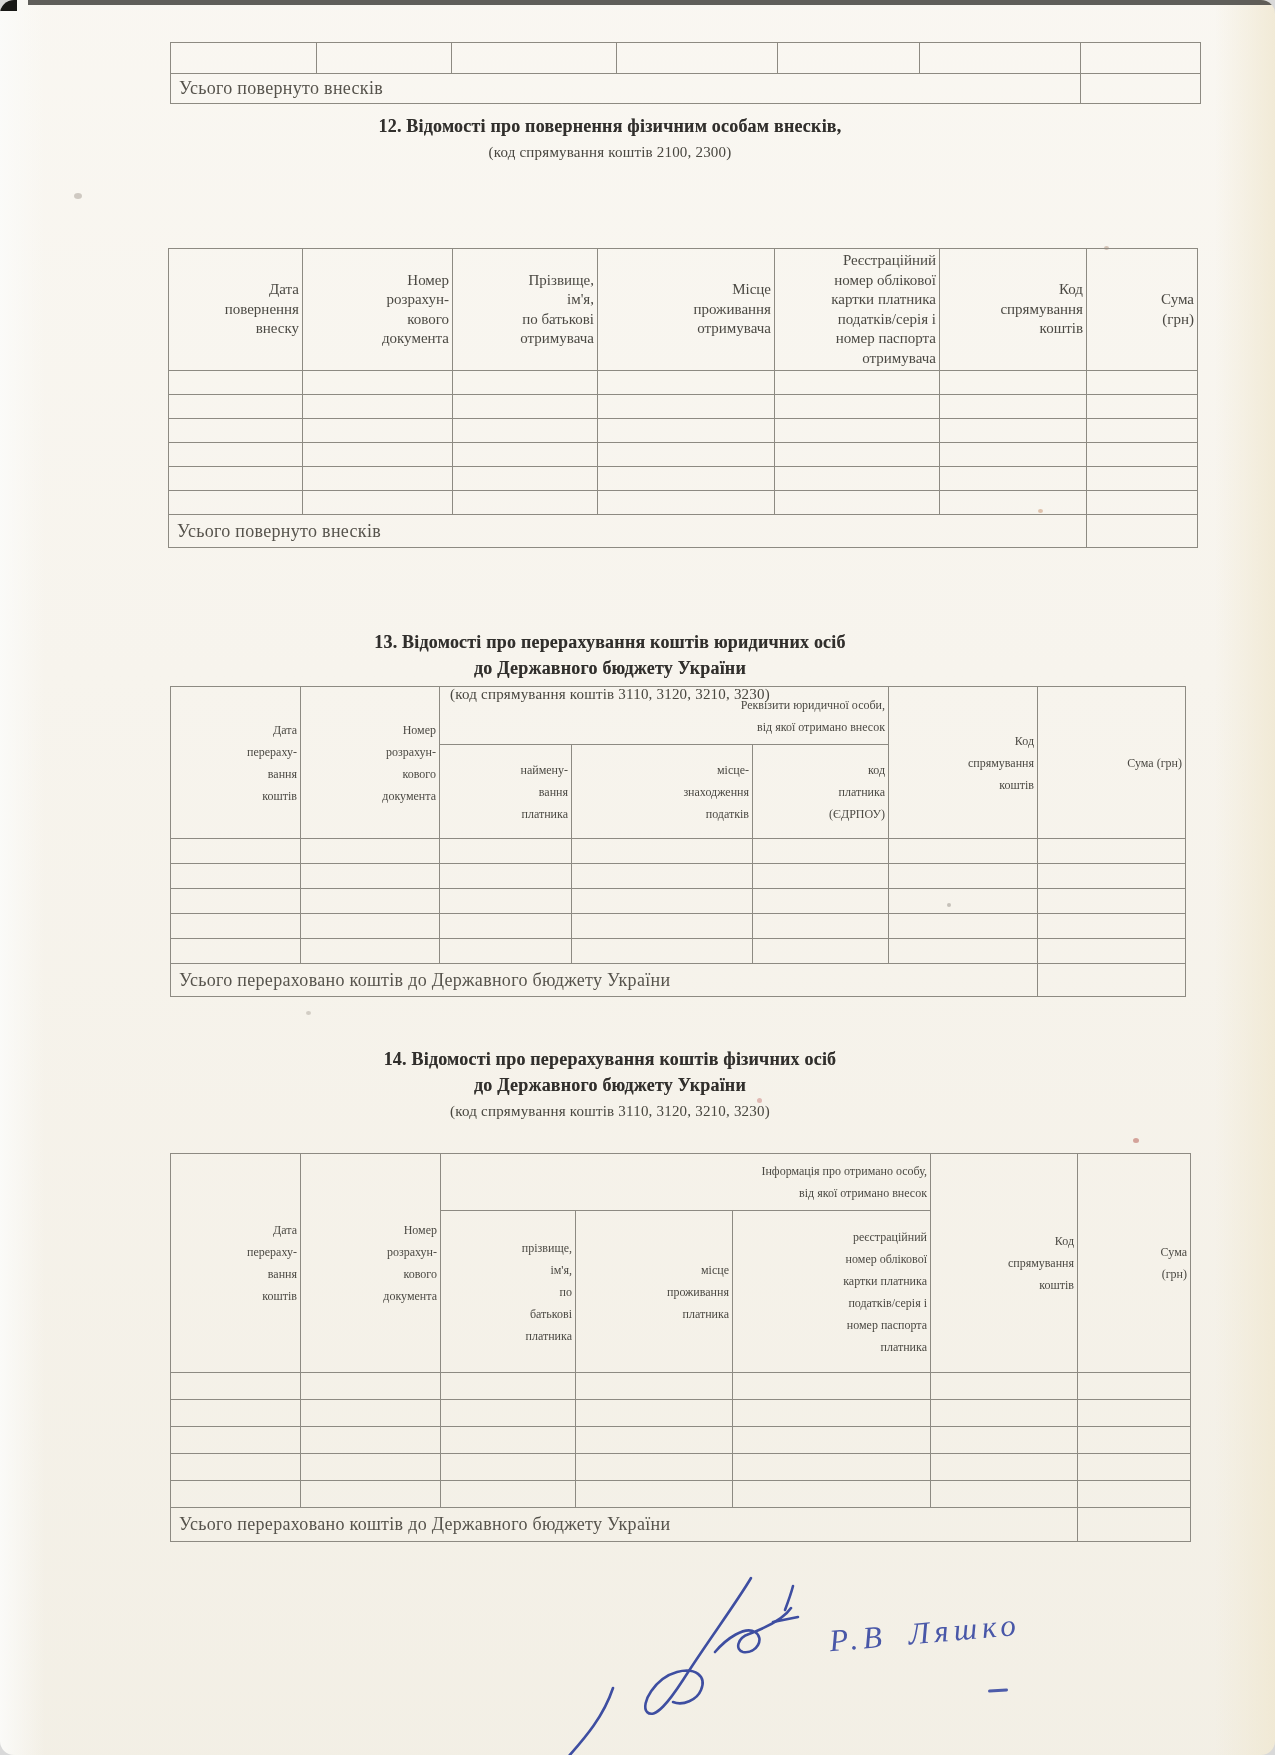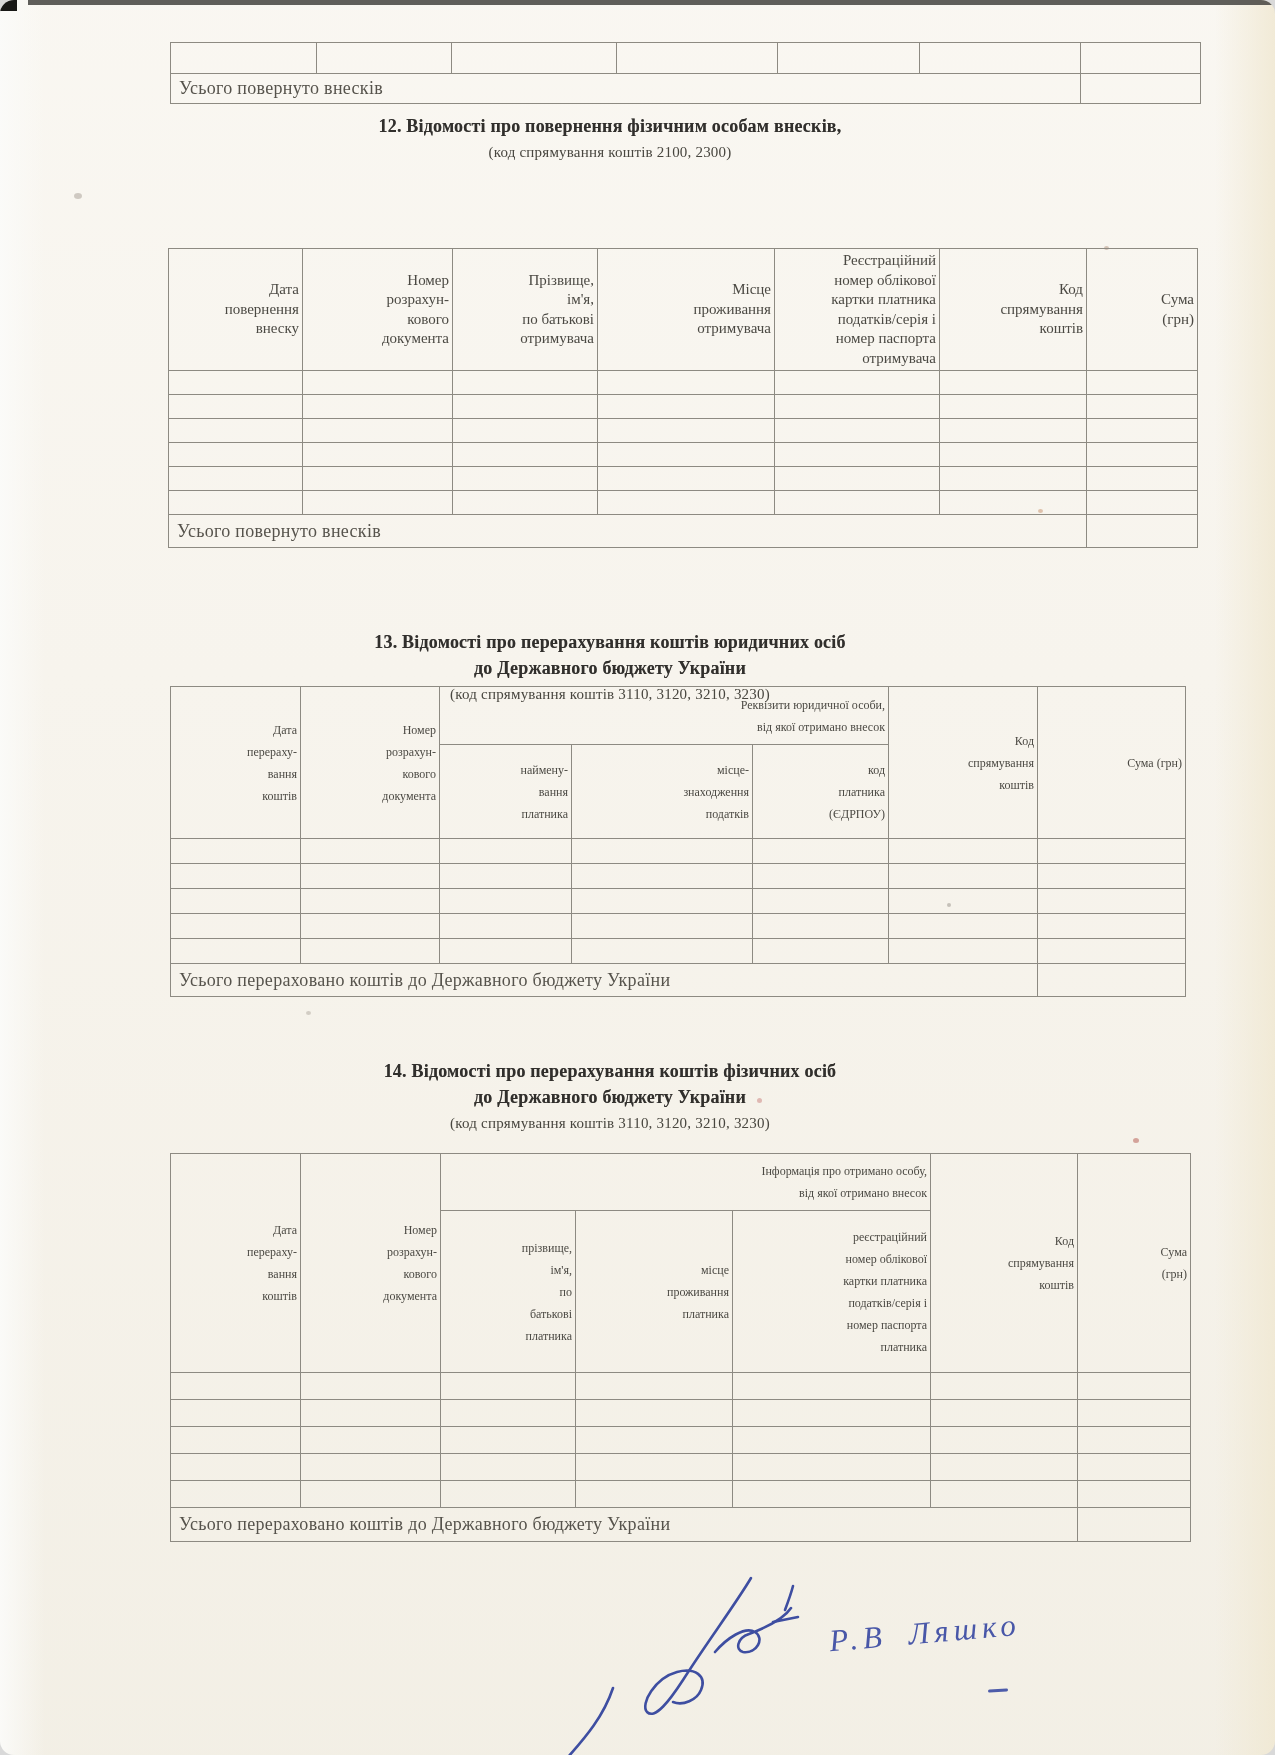--- a/index.html
+++ b/index.html
@@ -302,21 +302,21 @@
         </tr>
       </tbody>
     <tfoot>
       <tr class="total-row">
         <td colspan="6">Усього перераховано коштів до Державного бюджету України</td>
         <td></td>
       </tr>
     </tfoot>
   </table>
 
-  <div class="heading" style="top:1046px;margin-top:12px;">
+  <div class="heading" style="top:1046px;">
     <div class="h-main">14. Відомості про перерахування коштів фізичних осіб</div>
     <div class="h-main">до Державного бюджету України</div>
     <div class="h-sub">(код спрямування коштів 3110, 3120, 3210, 3230)</div>
   </div>
 
   <table class="form t14" style="left:170px; top:1153px; width:1020px;">
     <colgroup>
       <col style="width:130px">
         <col style="width:140px">
         <col style="width:135px">

